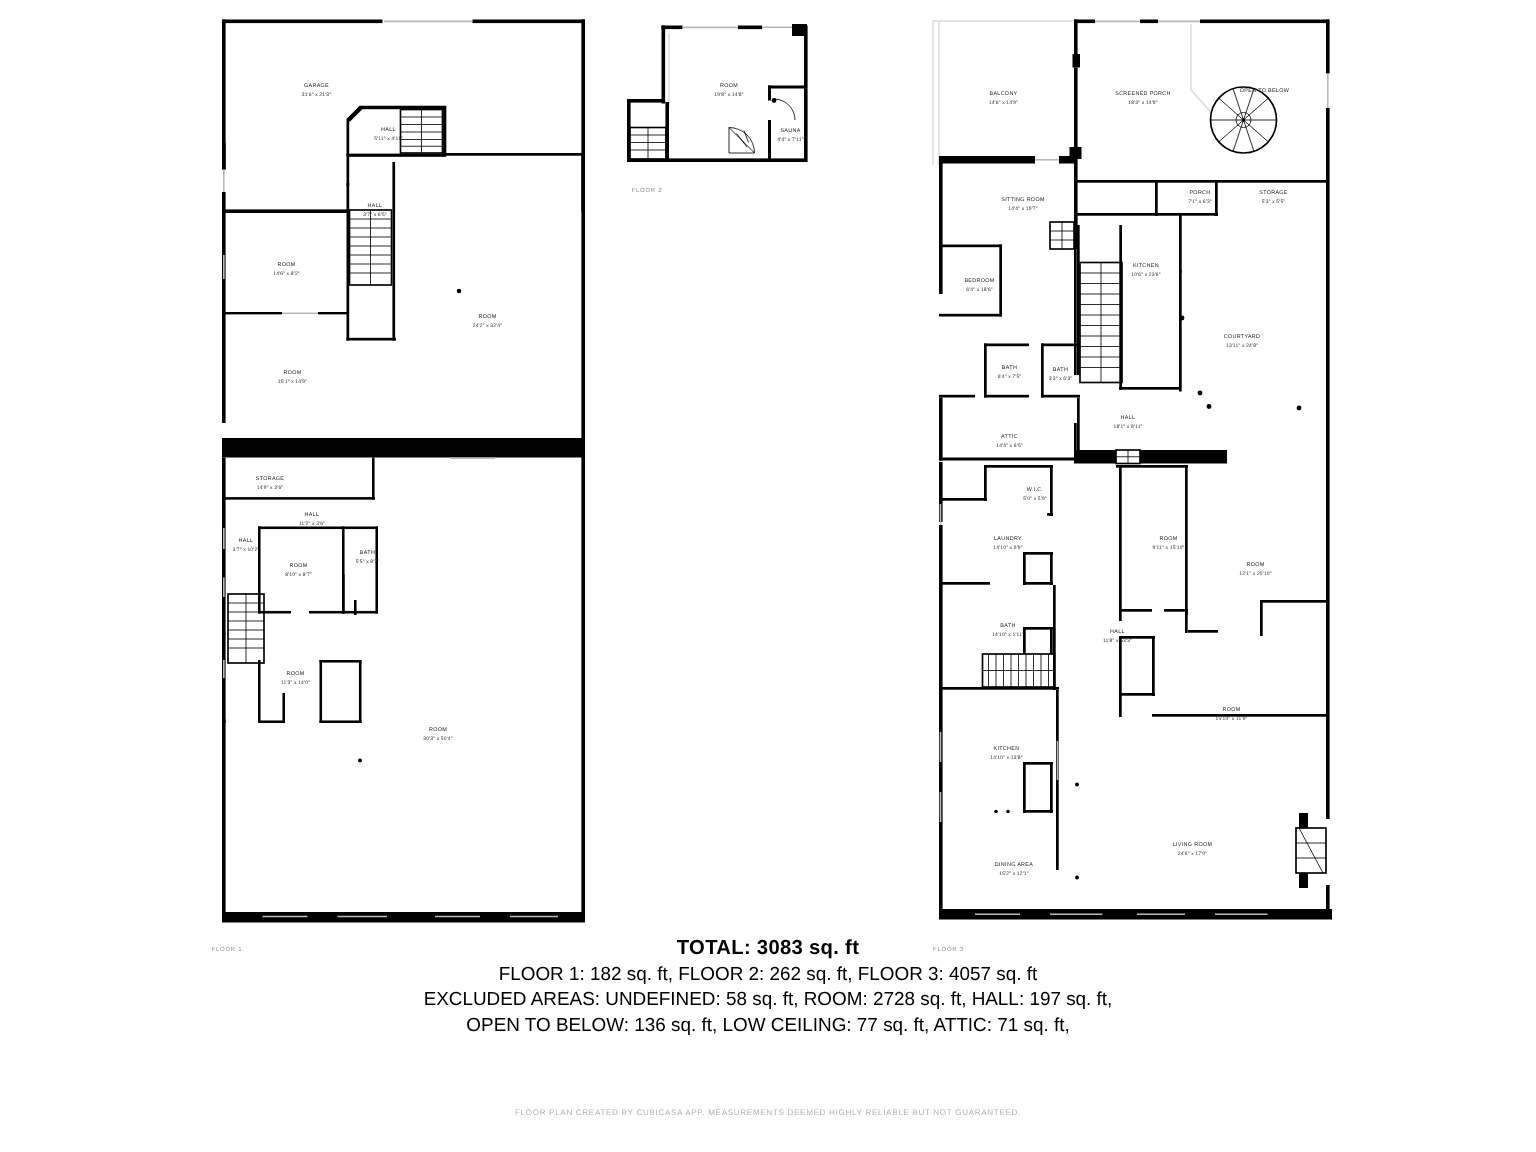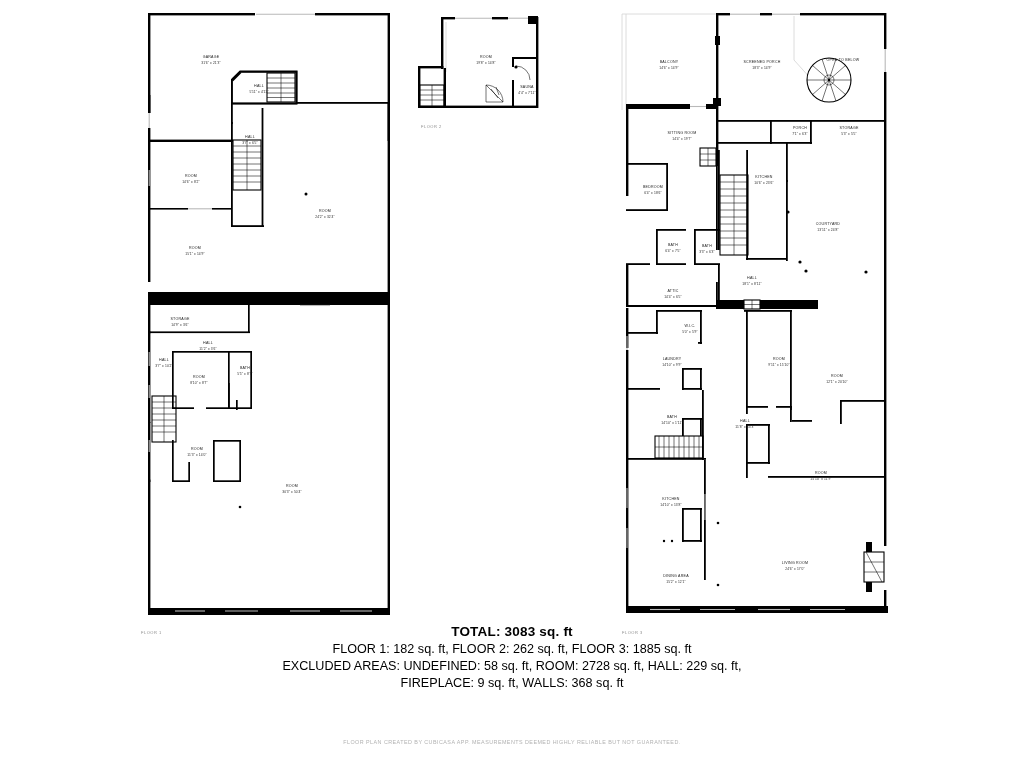--- a/index.html
+++ b/index.html
@@ -563,20 +563,20 @@
         <text class="rdim" x="676" y="583">15'2" x 12'1"</text>
       </g>
 
       <text class="floortag" x="622" y="634">FLOOR 3</text>
     </g>
 
   </svg>
 
   <div id="summary">
     <div class="total">TOTAL: 3083 sq. ft</div>
-    <div class="line">FLOOR 1: 182 sq. ft, FLOOR 2: 262 sq. ft, FLOOR 3: 1885 sq. ft</div>
-    <div class="line">EXCLUDED AREAS: UNDEFINED: 58 sq. ft, ROOM: 2728 sq. ft, HALL: 229 sq. ft,</div>
-    <div class="line">FIREPLACE: 9 sq. ft, WALLS: 368 sq. ft</div>
+    <div class="line">FLOOR 1: 182 sq. ft, FLOOR 2: 262 sq. ft, FLOOR 3: 4057 sq. ft</div>
+    <div class="line">EXCLUDED AREAS: UNDEFINED: 58 sq. ft, ROOM: 2728 sq. ft, HALL: 197 sq. ft,</div>
+    <div class="line">OPEN TO BELOW: 136 sq. ft, LOW CEILING: 77 sq. ft, ATTIC: 71 sq. ft,</div>
   </div>
 
   <div id="credit">FLOOR PLAN CREATED BY CUBICASA APP. MEASUREMENTS DEEMED HIGHLY RELIABLE BUT NOT GUARANTEED.</div>
 
 </div>
 
 </body></html>

